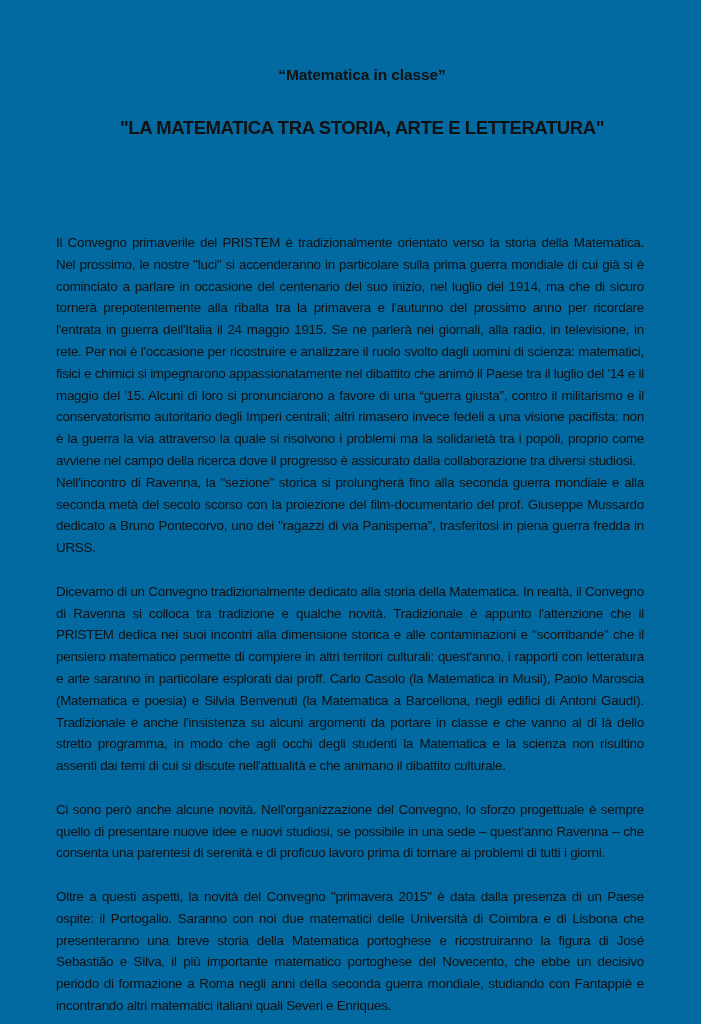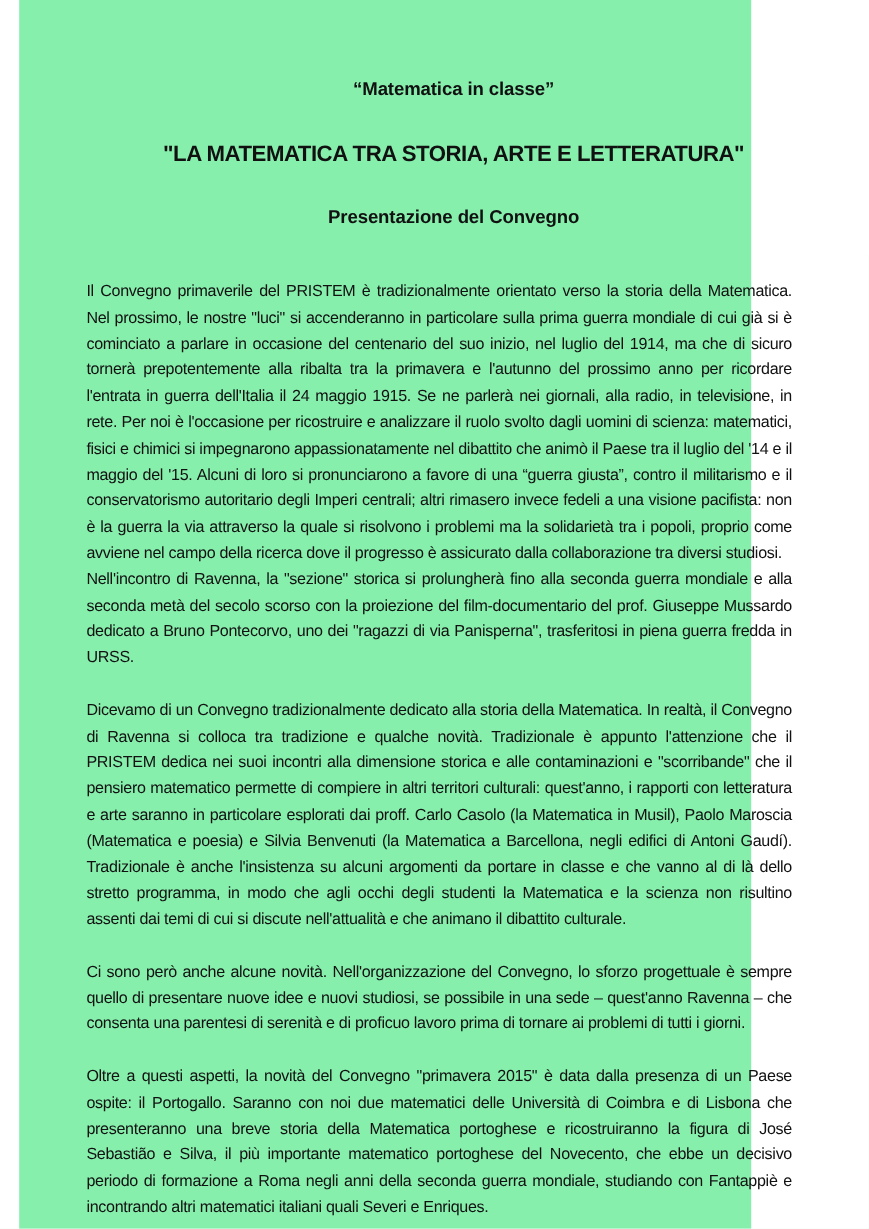--- a/index.html
+++ b/index.html
@@ -12,24 +12,23 @@
       height: 1024px;
       overflow: hidden;
       position: relative;
       font-family: "Liberation Sans", sans-serif;
       color: #111111;
     }
     .page {
       position: absolute;
       left: 0;
       top: 0;
-      width: 610px;
+      width: 701px;
       height: 1024px;
-      background: #86efac;
-      margin-left: 16px;
+      background: #0369a1;
     }
     .heading {
       position: absolute;
       left: 0;
       width: 724px;
       text-align: center;
       font-weight: bold;
       color: #111;
       white-space: nowrap;
     }
@@ -70,21 +69,20 @@
   </style>
 </head>
 <body>
 
 <div class="page">
 
   <div class="heading h-series">“Matematica in classe”</div>
 
   <div class="heading h-title">"LA MATEMATICA TRA STORIA, ARTE E LETTERATURA"</div>
 
-  <div class="heading h-sub">Presentazione del Convegno</div>
 
   <div class="body-text">
     <p class="para">Il Convegno primaverile del PRISTEM è tradizionalmente orientato verso la storia della Matematica. Nel prossimo, le nostre "luci" si accenderanno in particolare sulla prima guerra mondiale di cui già si è cominciato a parlare in occasione del centenario del suo inizio, nel luglio del 1914, ma che di sicuro tornerà prepotentemente alla ribalta tra la primavera e l'autunno del prossimo anno per ricordare l'entrata in guerra dell'Italia il 24 maggio 1915. Se ne parlerà nei giornali, alla radio, in televisione, in rete. Per noi è l'occasione per ricostruire e analizzare il ruolo svolto dagli uomini di scienza: matematici, fisici e chimici si impegnarono appassionatamente nel dibattito che animò il Paese tra il luglio del '14 e il maggio del '15. Alcuni di loro si pronunciarono a favore di una “guerra giusta”, contro il militarismo e il conservatorismo autoritario degli  Imperi centrali; altri rimasero invece fedeli a una visione pacifista: non è la guerra la via attraverso la quale si risolvono i problemi ma la solidarietà tra i popoli, proprio come avviene nel campo della ricerca dove il progresso è assicurato dalla collaborazione tra diversi studiosi.</p>
     <p class="para">Nell'incontro di Ravenna, la "sezione" storica si prolungherà fino alla seconda guerra mondiale e alla seconda metà del secolo scorso con la proiezione del film-documentario del prof. Giuseppe Mussardo dedicato a Bruno Pontecorvo, uno dei "ragazzi di via Panisperna", trasferitosi in piena guerra fredda in URSS.</p>
     <p class="para gap">Dicevamo di un Convegno tradizionalmente dedicato alla storia della Matematica. In realtà, il Convegno di Ravenna si colloca tra tradizione e qualche novità. Tradizionale è appunto l'attenzione che il PRISTEM dedica nei suoi incontri alla dimensione storica e alle contaminazioni e "scorribande" che il pensiero matematico permette di compiere in altri territori culturali: quest'anno, i rapporti con letteratura e arte saranno in particolare esplorati dai proff. Carlo Casolo (la Matematica in Musil), Paolo Maroscia (Matematica e poesia) e Silvia Benvenuti (la Matematica a Barcellona, negli edifici di Antoni Gaudí). Tradizionale è anche l'insistenza su alcuni argomenti da portare in classe e che vanno al di là dello stretto programma, in modo che agli occhi degli studenti la Matematica e la scienza non risultino assenti dai temi di cui si discute nell'attualità e che animano il dibattito culturale.</p>
     <p class="para gap">Ci sono però anche alcune novità. Nell'organizzazione del Convegno, lo sforzo progettuale è sempre quello di presentare nuove idee e nuovi studiosi, se possibile in una sede – quest'anno Ravenna – che consenta una parentesi di serenità e di proficuo lavoro prima di tornare ai problemi di tutti i giorni.</p>
     <p class="para gap">Oltre a questi aspetti, la novità del Convegno "primavera 2015" è data dalla presenza di un Paese ospite: il Portogallo. Saranno con noi due matematici delle Università di Coimbra e di Lisbona che presenteranno una breve storia della Matematica portoghese e ricostruiranno la figura di José Sebastião e Silva, il più importante matematico portoghese del Novecento, che ebbe un decisivo periodo di formazione a Roma negli anni della seconda guerra mondiale, studiando con Fantappiè e incontrando altri matematici italiani quali Severi e Enriques.</p>
   </div>
 
 </div>

